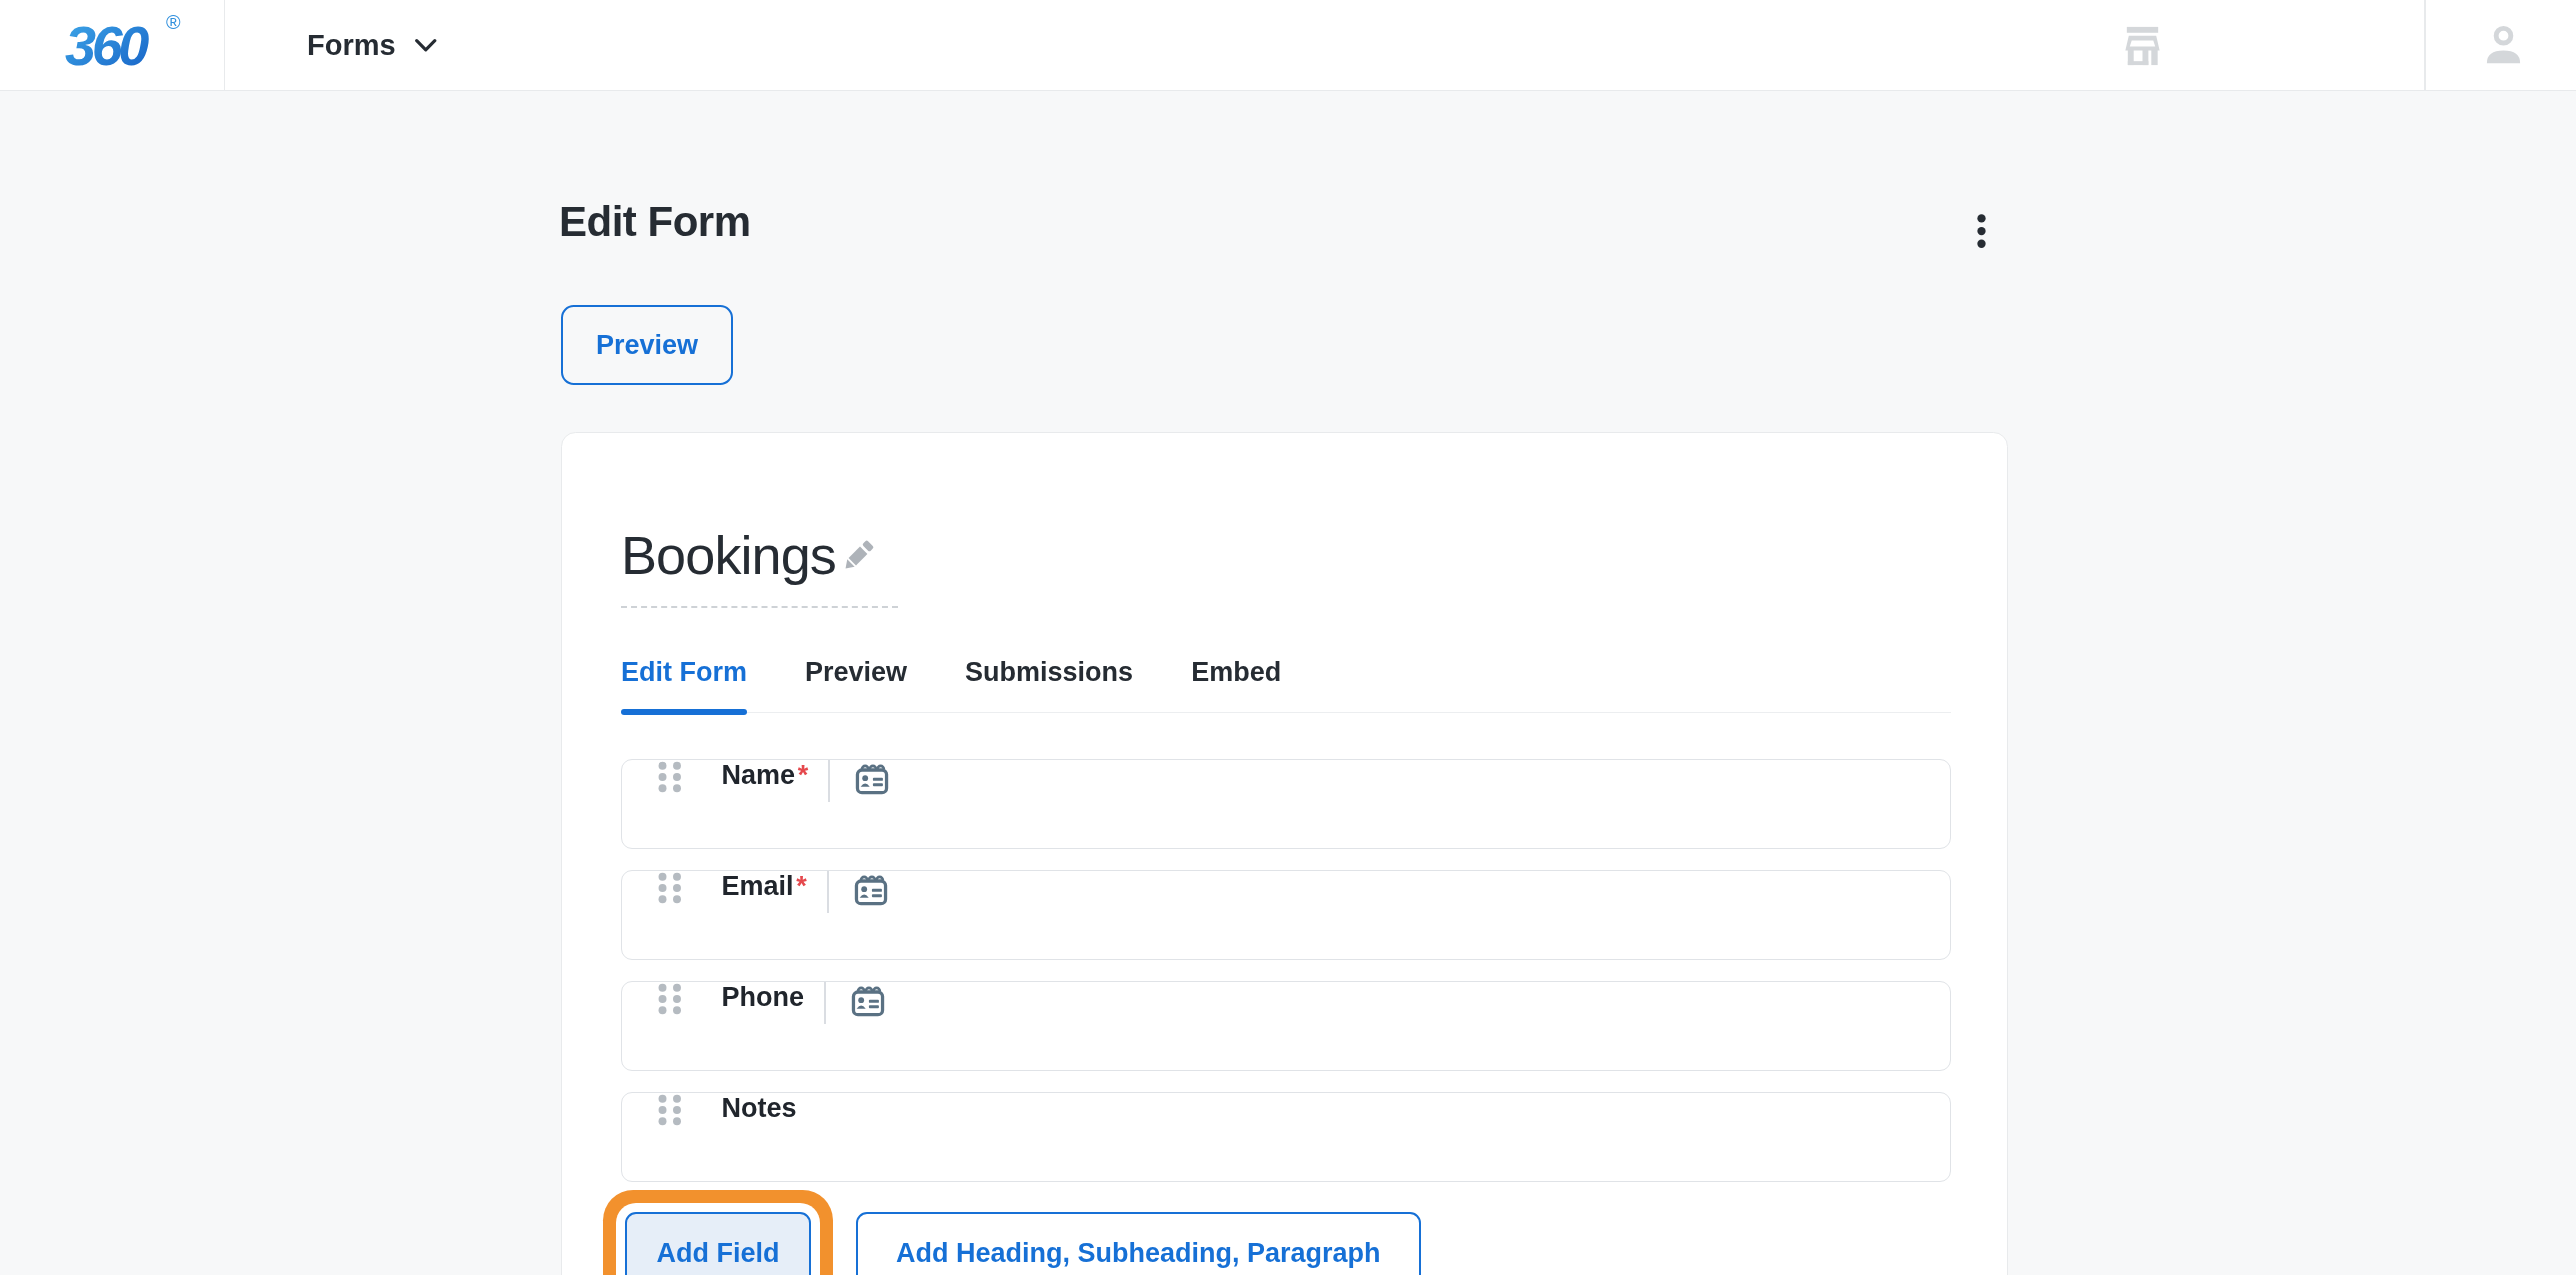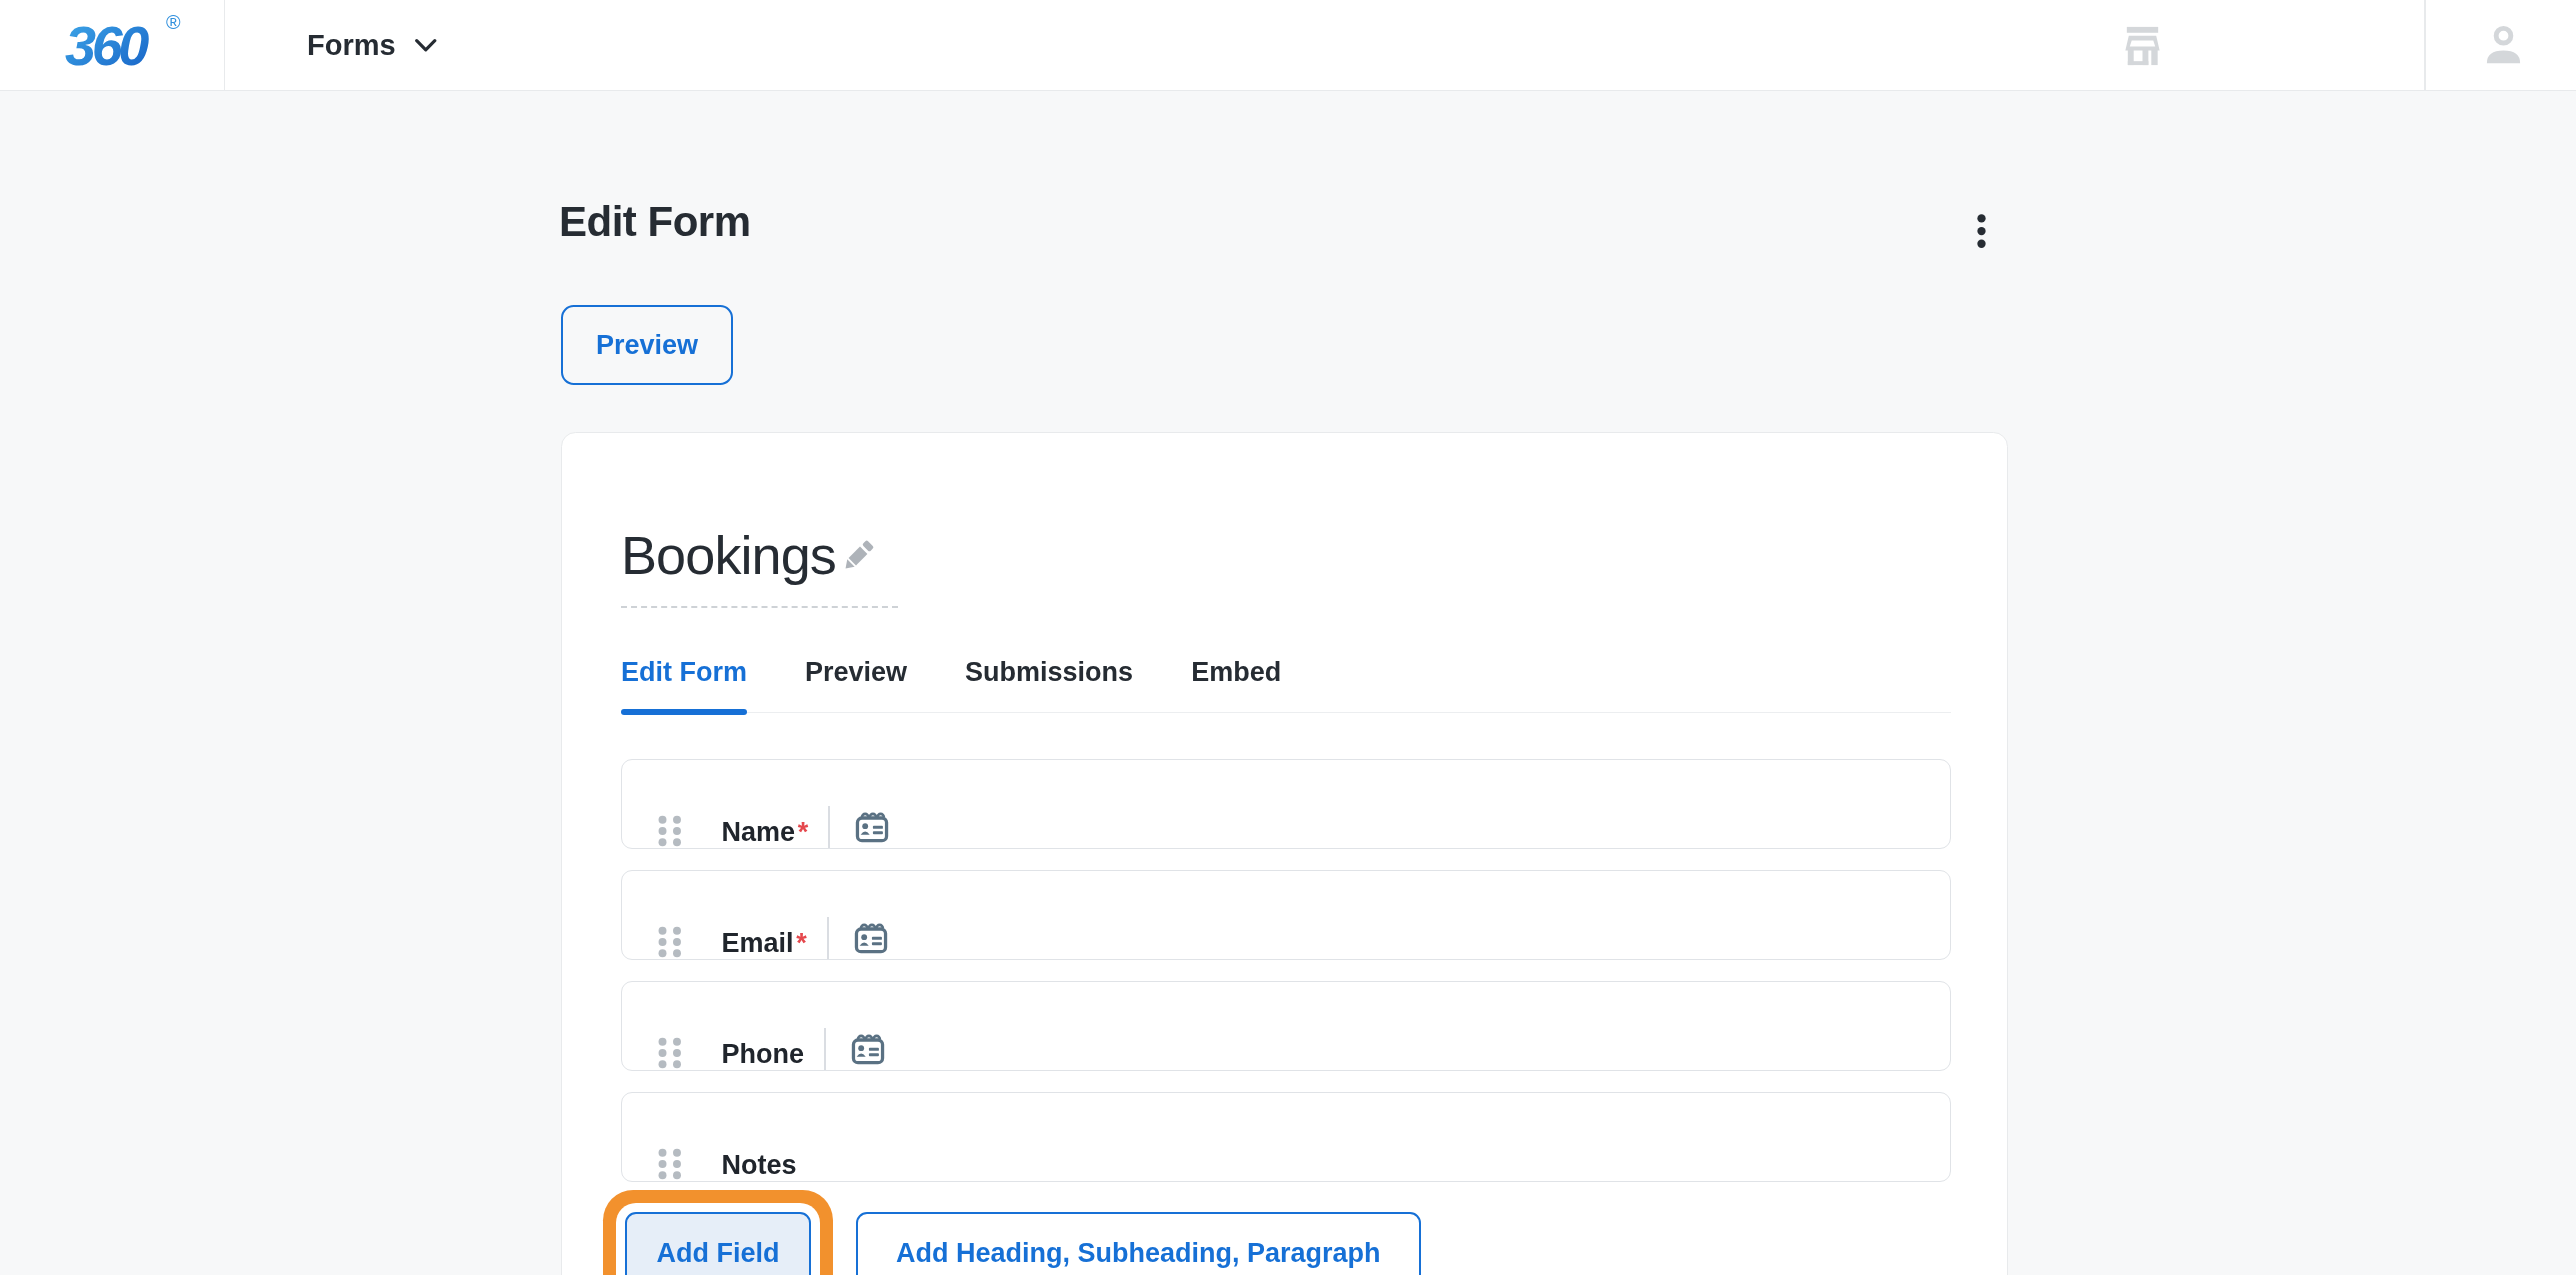--- a/index.html
+++ b/index.html
@@ -46,21 +46,21 @@
         border-bottom:1.8px solid #eceef0;}
   .tab{font-size:27px; font-weight:600; color:var(--dark); padding-bottom:23.5px;
        position:relative; cursor:pointer; line-height:1.2;}
   .tab.active{color:var(--blue);}
   .tab.active::after{content:""; position:absolute; left:0; right:0; bottom:-3.6px;
                      height:6.3px; border-radius:3.6px; background:var(--blue);}
 
   .fields{position:absolute; left:59px; top:326px; width:1330px;
           display:flex; flex-direction:column; gap:21px;}
   .field-row{height:90px; background:#fff; border:1.8px solid var(--row-border);
-             border-radius:11px; display:flex; align-items:flex-end; padding-left:36px;}
+             border-radius:11px; display:flex; align-items:flex-start; padding-left:36px;}
   .drag{margin-right:40px; display:flex; cursor:grab;}
   .flabel{font-size:27px; font-weight:600; color:#20252c;}
   .req{color:var(--red); font-weight:700; font-size:27px; margin-left:2.7px;}
   .vdiv{width:1.8px; height:42px; background:#dadde2; margin:0 22px 0 20px;}
   .type-icon{display:flex; cursor:pointer;}
 
   .actions{position:absolute; left:63px; top:779px; display:flex; align-items:center;}
   .add-field-btn{width:186px; height:82px; background:#e6eef8; border:2.7px solid var(--blue);
                  border-radius:11px; color:var(--blue); font-size:27px; font-weight:700;
                  cursor:pointer; font-family:inherit;

